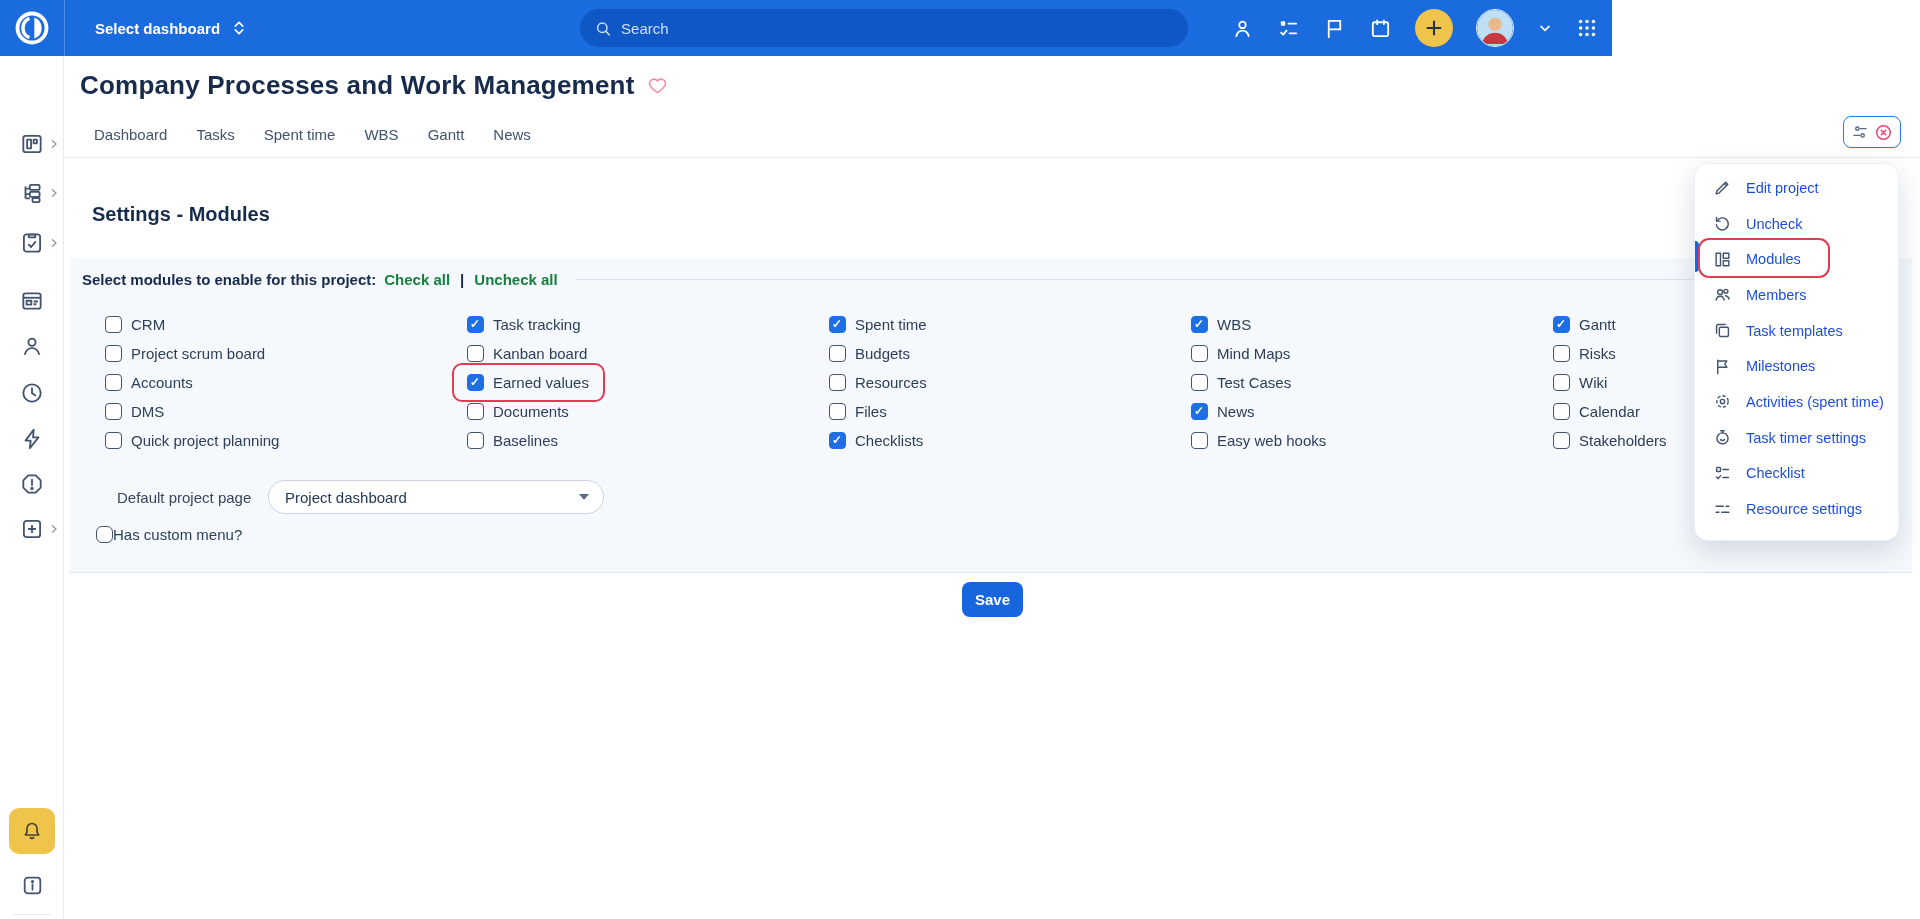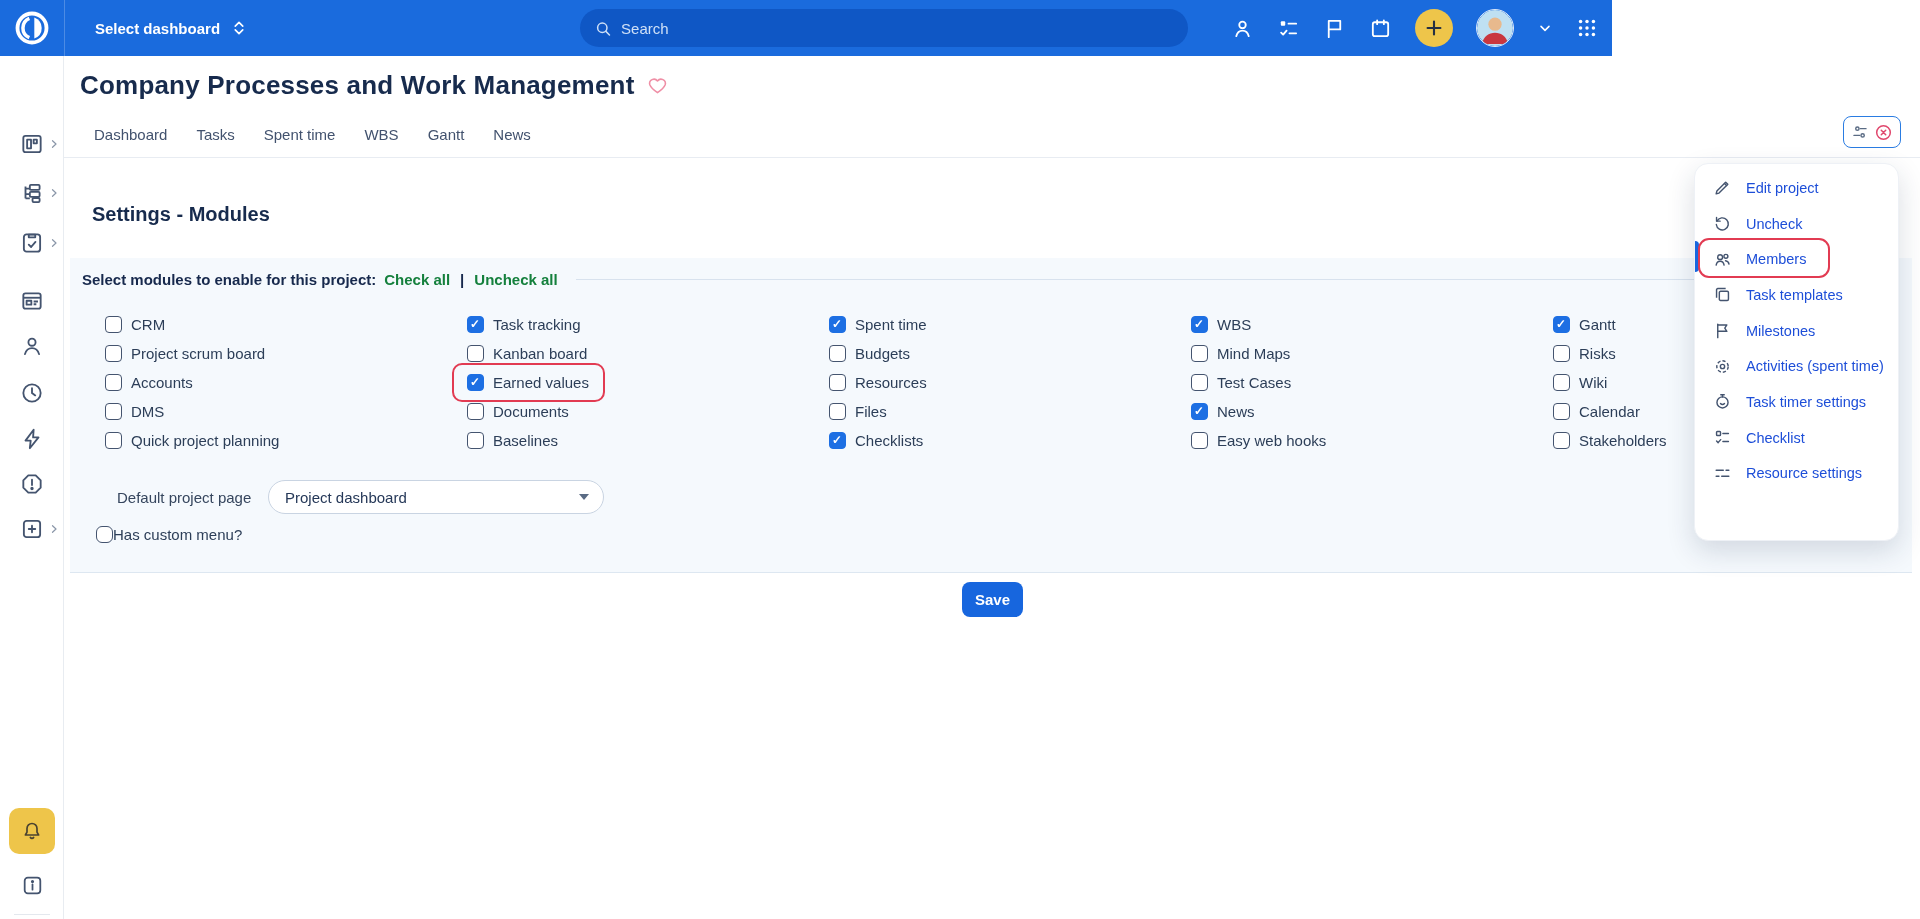--- a/index.html
+++ b/index.html
@@ -457,20 +457,30 @@
     <span class="mi-icon">
         <svg width="19" height="19" viewBox="0 0 24 24" fill="none" stroke="currentColor" stroke-width="1.8" stroke-linecap="round" stroke-linejoin="round">
           <path d="M4.5 4.5V9H9"></path>
           <path d="M5 9a7.6 7.6 0 1 1-.8 4.2"></path>
         </svg>
       </span>
     <span class="mi-label">Uncheck</span>
   </div>
   <div class="menu-item">
     <span class="mi-icon">
+        <svg width="19" height="19" viewBox="0 0 24 24" fill="none" stroke="currentColor" stroke-width="1.8" stroke-linejoin="round">
+          <rect x="4" y="4" width="5.5" height="16"></rect>
+          <rect x="13" y="4" width="7" height="6.5"></rect>
+          <rect x="13" y="13.5" width="7" height="6.5"></rect>
+        </svg>
+      </span>
+    <span class="mi-label">Modules</span>
+  </div>
+  <div class="menu-item">
+    <span class="mi-icon">
         <svg width="19" height="19" viewBox="0 0 24 24" fill="none" stroke="currentColor" stroke-width="1.8" stroke-linecap="round">
           <circle cx="9" cy="9" r="3.1"></circle>
           <path d="M4 19c.6-3.2 2.6-4.9 5-4.9s4.4 1.7 5 4.9"></path>
           <circle cx="16.3" cy="8" r="2.5"></circle>
           <path d="M15.8 13.6c2.4.3 3.9 1.8 4.4 4.2"></path>
         </svg>
       </span>
     <span class="mi-label">Members</span>
   </div>
   <div class="menu-item">

